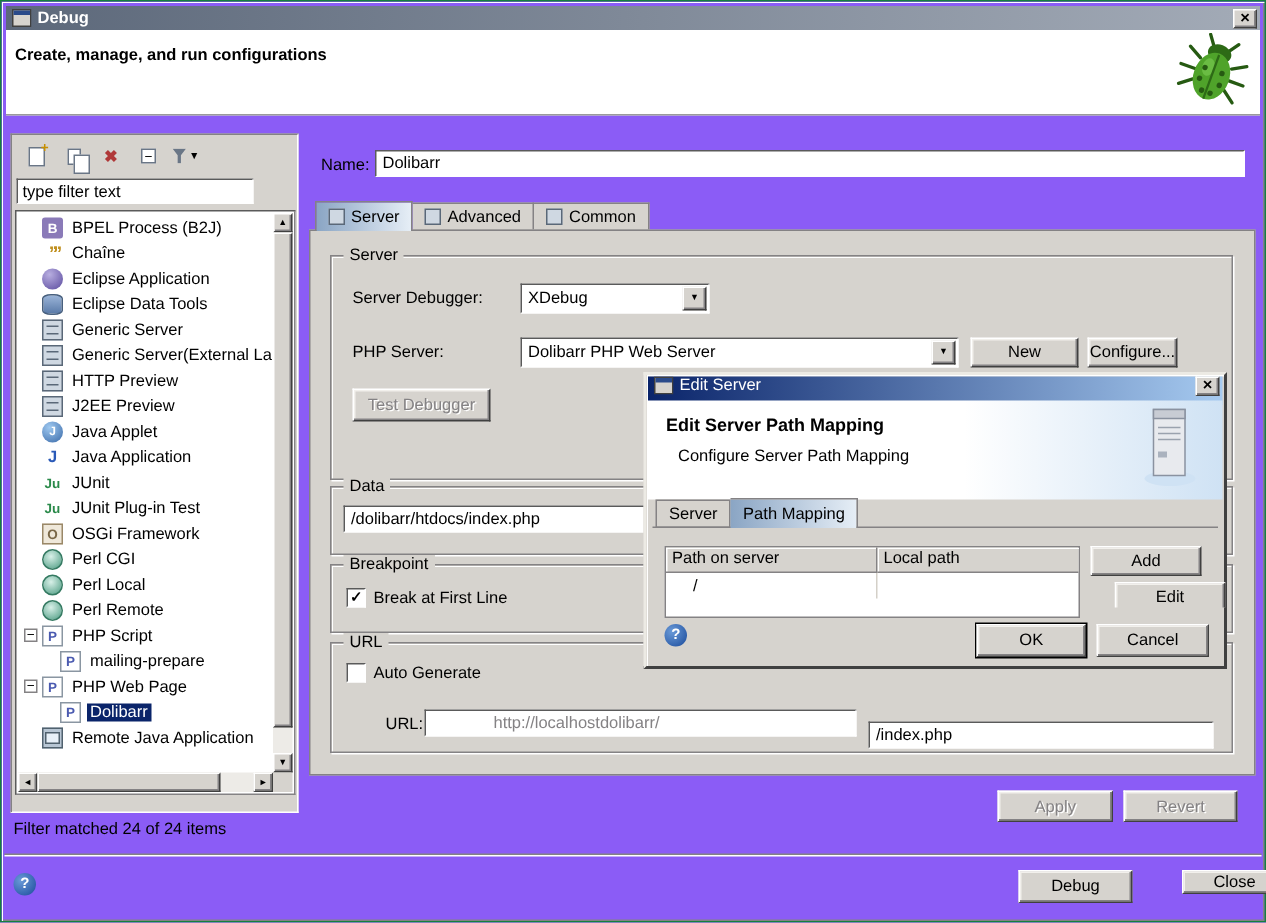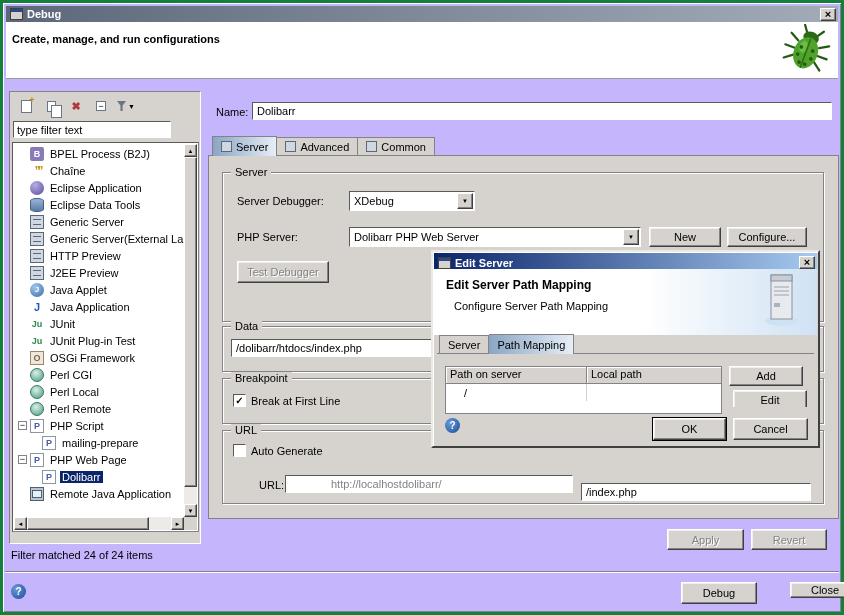--- a/index.html
+++ b/index.html
@@ -1,18 +1,18 @@
 <!DOCTYPE html>
 <html><head>
 <meta charset="utf-8">
 <style>
 *{margin:0;padding:0;box-sizing:border-box}
 html,body{width:844px;height:615px}
 body{font-family:"Liberation Sans",sans-serif;font-size:11px;color:#000;background:#d6d3ce;position:relative;overflow:hidden}
-.window{position:absolute;inset:0;background:#c4b5fd;border:3px solid #15803d;box-shadow:inset 1px 1px 0 #fff,inset -1px -1px 0 #848284}
+.window{position:absolute;inset:0;background:#8b5cf6;border:1px solid #15803d;box-shadow:inset 1px 1px 0 #fff,inset -1px -1px 0 #848284}
 
 
 .titlebar{position:absolute;left:3px;top:3px;right:3px;height:16px;background:linear-gradient(to right,#5c687a,#a3abb7);display:flex;align-items:center;padding:0 2px;color:#fff;font-weight:bold}
 .titlebar-icon{width:13px;height:12px;margin:0 4px 0 2px;flex:none}
 .close-btn{margin-left:auto;width:16px;height:13px;background:#d6d3ce;border:1px solid;border-color:#fff #404040 #404040 #fff;box-shadow:inset -1px -1px 0 #848284;color:#000;font-size:9px;font-weight:bold;line-height:11px;text-align:center;cursor:default;flex:none}
 .close-btn::before{content:"×";font-size:11px}
 
 
 .header-band{position:absolute;left:3px;top:19px;right:3px;height:57px;background:#fff;border-bottom:1px solid #9a9a9a}
 .header-text{position:absolute;left:6px;top:11px;font-weight:bold}
@@ -105,40 +105,40 @@
 .url-group{left:13px;top:274px;width:602px;height:74px}
 
 
 .footer-sep{position:absolute;left:2px;right:2px;top:568px;height:2px;border-top:1px solid #848284;border-bottom:1px solid #fff}
 .help-circle{width:15px;height:15px;border-radius:50%;background:radial-gradient(circle at 5px 5px,#6a9ad8,#1a4a9a);color:#fff;font-weight:bold;font-size:10px;display:flex;align-items:center;justify-content:center;cursor:default}
 .help-circle::before{content:"?"}
 .footer-help{position:absolute;left:8px;top:581px}
 
 
 .dialog{position:absolute;left:428px;top:247px;width:389px;height:198px;background:#d6d3ce;border:2px solid;border-color:#eceae4 #404040 #404040 #eceae4;box-shadow:inset 1px 1px 0 #fff;z-index:50}
-.dlg-titlebar{position:absolute;left:1px;top:1px;right:1px;height:19px;background:linear-gradient(to right,#0a246a,#a6caf0);display:flex;align-items:center;padding:0 2px;color:#fff;font-weight:bold}
+.dlg-titlebar{position:absolute;left:1px;top:1px;right:1px;height:19px;background:linear-gradient(to right,#0a246a,#a6caf0);display:flex;padding:0 2px;color:#fff;font-weight:normal}
 .dlg-header{position:absolute;left:1px;top:17px;right:1px;height:66px;background:linear-gradient(to right,#fff 55%,#cfe2f4)}
 .dlg-heading{position:absolute;left:12px;top:9px;font-weight:bold;font-size:12px}
 .dlg-subheading{position:absolute;left:20px;top:31px}
 .server-art{position:absolute;right:16px;top:4px}
 .dlg-tabs{position:absolute;left:6px;top:84px;height:18px}
 .dlg-tabline{position:absolute;left:4px;right:4px;top:101px;height:1px;background:#848284}
 .map-table{position:absolute;left:12px;top:114px;width:277px;height:48px;background:#fff;border:1px solid #848284}
 .thead{display:flex}
 .th{height:17px;background:#d6d3ce;border-right:1px solid #848284;border-bottom:1px solid #848284;box-shadow:inset 1px 1px 0 #fff;padding:1px 4px;overflow:hidden;white-space:nowrap}
 .th1{width:141px}
 .th2{width:134px;border-right:none}
 .trow{display:flex}
 .td{height:17px;border-right:1px solid #d4d0c8;padding:1px 4px;display:flex;align-items:center;white-space:nowrap;overflow:hidden}
 .td1{width:141px;padding-left:18px}
 .td2{width:134px;border-right:none}
 .folder-icon{width:13px;height:10px;background:#f6c64a;border:1px solid #a8821c;margin-right:4px;position:relative;flex:none}
 .folder-icon::before{content:"";position:absolute;top:-3px;left:-1px;width:6px;height:2px;background:#f6c64a;border:1px solid #a8821c;border-bottom:none}
 .dlg-add{left:296px;top:114px;width:74px;height:20px}
-.edit-clip{position:absolute;left:300px;top:138px;width:74px;height:17px;overflow:hidden}
+.edit-clip{position:absolute;left:312px;top:138px;width:74px;height:17px;overflow:hidden}
 .edit-clip .btn{position:static;display:block;width:74px;height:20px}
 .dlg-help{position:absolute;left:12px;top:166px}
 .dlg-ok{left:220px;top:166px;width:73px;height:22px}
 .dlg-cancel{left:300px;top:166px;width:75px;height:22px}
 </style>
 </head>
 <body>
 
 <div class="window">
 
@@ -353,21 +353,21 @@
         <div class="combo" style="left:126px;top:18px;width:126px">
           <span class="combo-text">XDebug</span>
           <span class="combo-btn"></span>
         </div>
         <span class="lbl" style="left:14px;top:58px">PHP Server:</span>
         <div class="combo" style="left:126px;top:54px;width:292px">
           <span class="combo-text">Dolibarr PHP Web Server</span>
           <span class="combo-btn"></span>
         </div>
         <button class="btn" style="left:426px;top:54px;width:72px;height:20px">New</button>
-        <button class="btn" style="left:504px;top:54px;width:80px;height:20px">Configure...</button>
+        <button class="btn" style="left:504px;top:54px;width:60px;height:20px">Configure...</button>
         <button class="btn disabled" style="left:14px;top:88px;width:92px;height:22px">Test Debugger</button>
       </div>
 
       <div class="group file-group">
         <span class="gtitle">Data</span>
         <input class="field" style="left: 8px; top: 12px; width: 560px; height: 18px;" value="/dolibarr/htdocs/index.php">
       </div>
 
       <div class="group bp-group">
         <span class="gtitle">Breakpoint</span>

